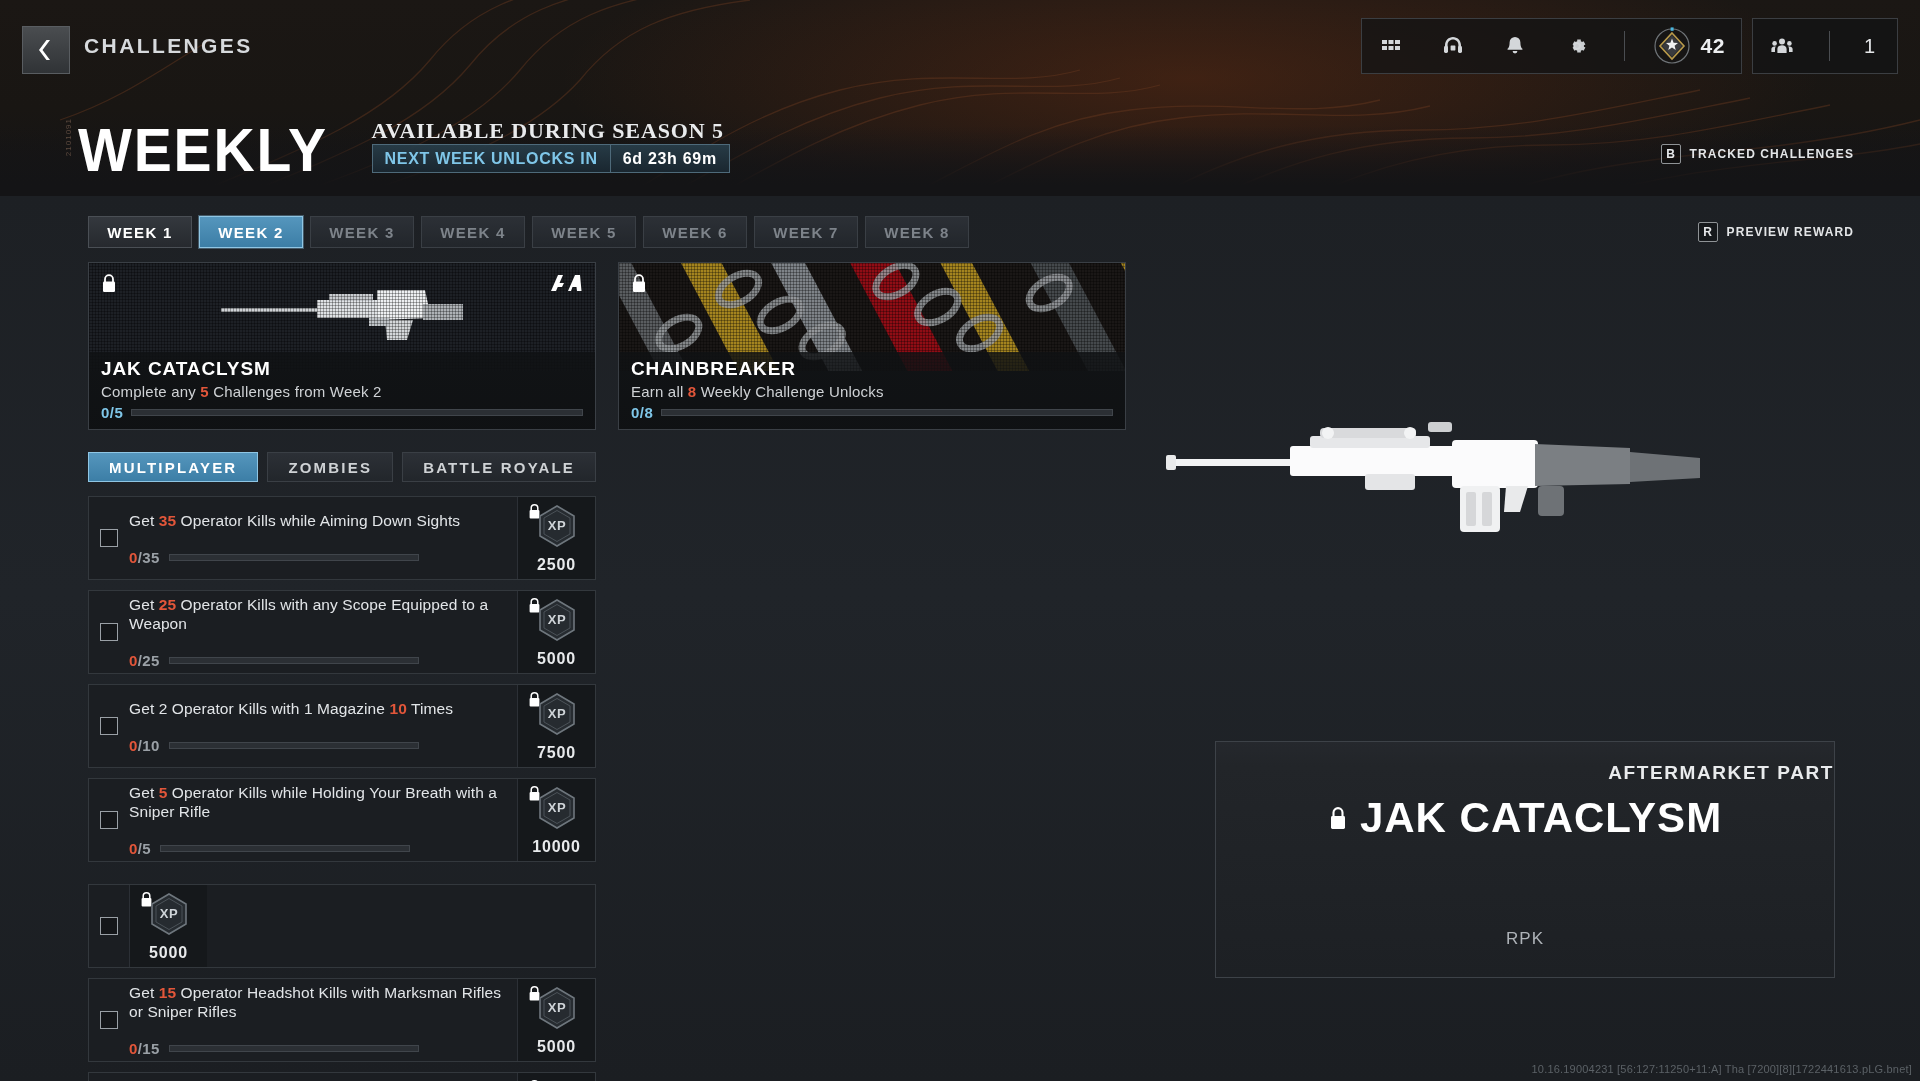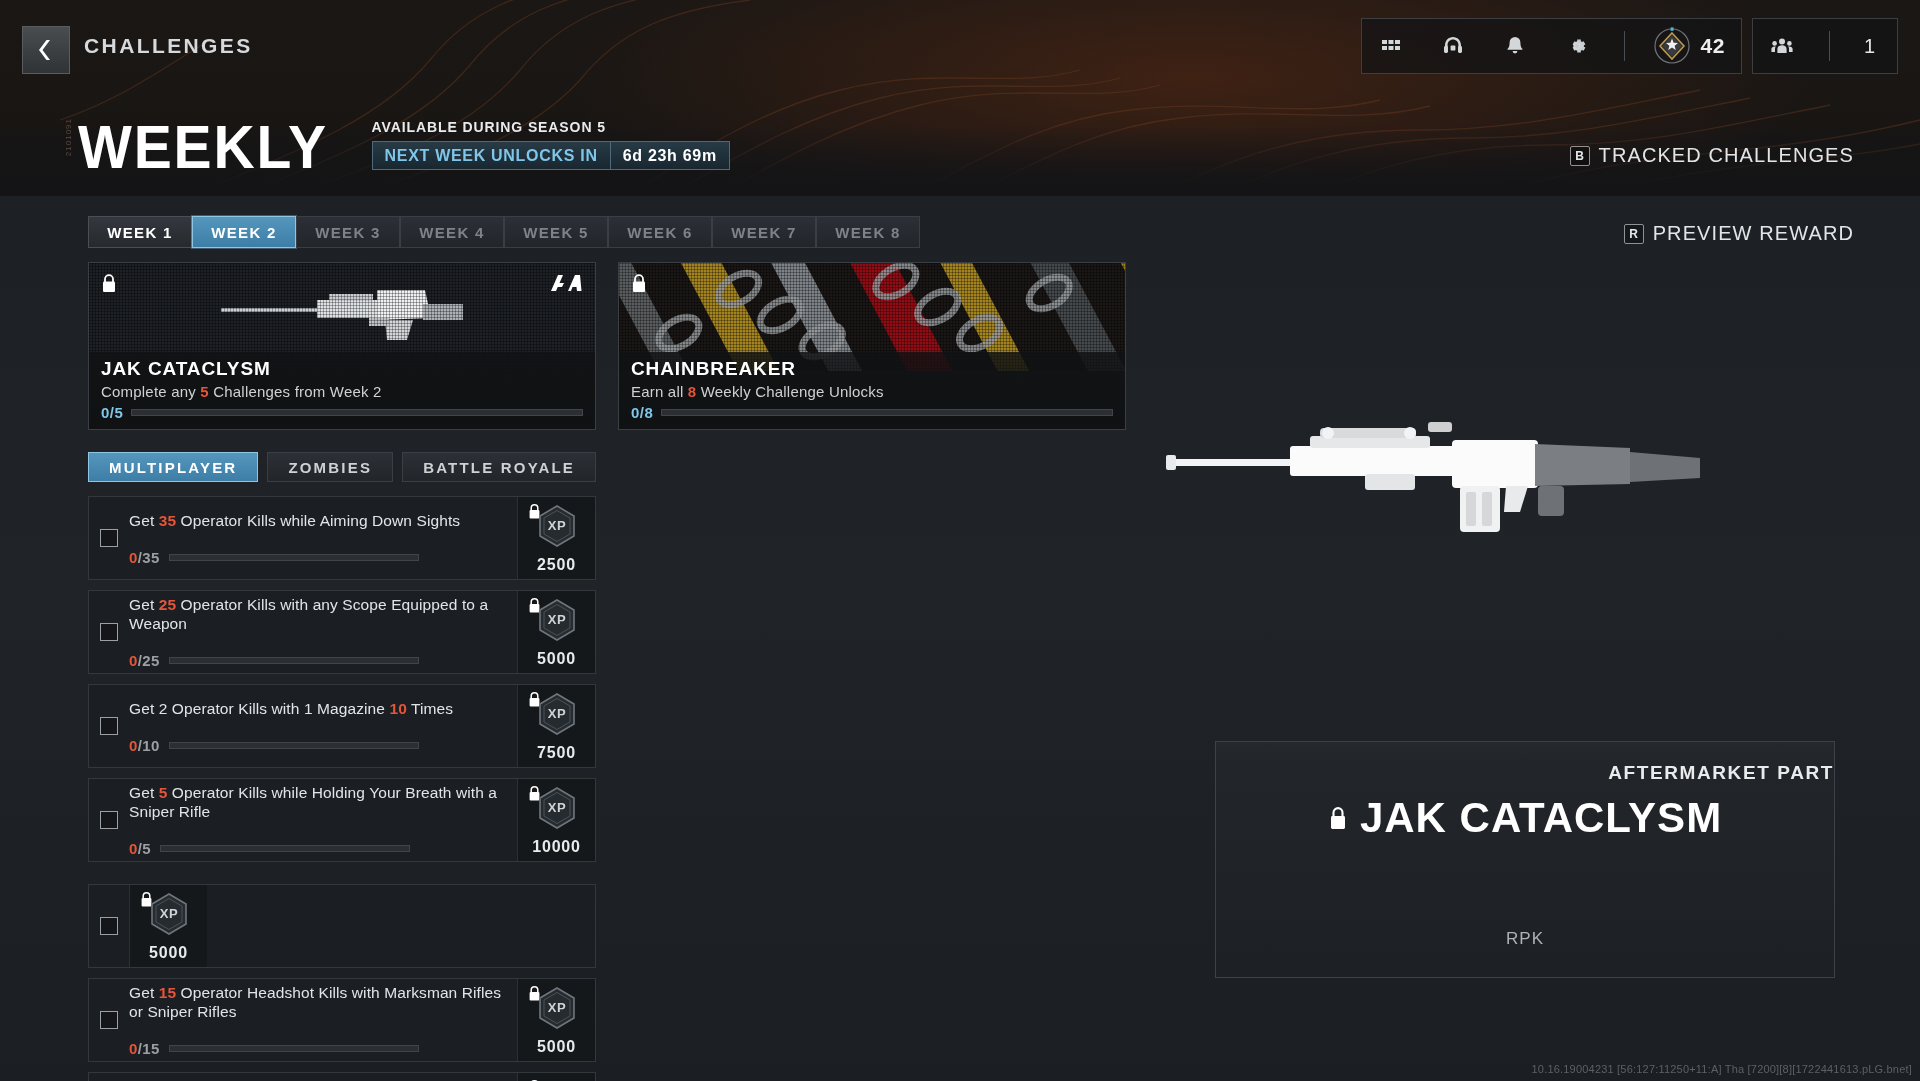--- a/index.html
+++ b/index.html
@@ -73,23 +73,22 @@
     transform: scaleX(.92); transform-origin: left bottom;
   }
   .side-code {
     position: absolute; left: 64px; top: 118px;
     writing-mode: vertical-rl; transform: rotate(180deg);
     font-size: 8px; letter-spacing: 1px; color: #5d4a3f;
     font-family: "Liberation Sans Narrow", "Liberation Sans", sans-serif;
   }
   .title-meta { padding-bottom: 6px; }
   .avail {
-    font-size: 14px; font-weight: 700; letter-spacing: .9px; color: #e9ebed; text-transform: uppercase;
-    font-family: Liberation Sans, sans-serif;
-    margin-bottom: 6px;
+    font-size: 22px; font-weight: 700; letter-spacing: .9px; color: #e9ebed; text-transform: uppercase;
+    font-family: Liberation Serif, serif;
   }
   .timer {
     display: inline-flex; align-items: stretch; height: 29px;
     border: 1px solid #4e6a7a;
     background: linear-gradient(180deg, rgba(40,62,74,.92), rgba(26,40,50,.92));
   }
   .timer-lbl {
     display: flex; align-items: center; padding: 0 12px;
     font-size: 16px; font-weight: 700; letter-spacing: .7px; color: #7fc6e8; text-transform: uppercase;
     font-family: "Liberation Sans Narrow", "Liberation Sans", sans-serif;
@@ -105,34 +104,34 @@
     position: absolute; right: 66px; top: 144px;
     display: flex; align-items: center; gap: 9px; cursor: pointer;
   }
   .keycap {
     width: 20px; height: 20px; border: 1px solid #8f9396; border-radius: 2px;
     display: flex; align-items: center; justify-content: center;
     font-size: 12px; font-weight: 700; color: #e6e8ea; background: rgba(0,0,0,.25);
     font-family: "Liberation Sans Narrow", "Liberation Sans", sans-serif;
   }
   .tracked-lbl, .preview-lbl {
-    font-size: 20px; font-weight: 400; letter-spacing: 1.1px; color: #e3e5e7; text-transform: uppercase;
+    font-size: 12px; font-weight: 700; letter-spacing: 1.1px; color: #e3e5e7; text-transform: uppercase;
     font-family: "Liberation Sans Narrow", "Liberation Sans", sans-serif;
   }
 
   
   .body-area {
     position: absolute; left: 0; top: 196px; width: 1920px; height: 885px;
     background: linear-gradient(180deg, #1d2024 0%, #202429 45%, #1b1e22 100%);
   }
 
   .preview-reward { position: absolute; right: 66px; top: 26px; display: flex; align-items: center; gap: 9px; cursor: pointer; }
 
   
-  .weektabs { position: absolute; left: 88px; top: 20px; display: flex; }
+  .weektabs { position: absolute; left: 88px; top: 20px; display: flex; gap: 7px; }
   .wtab {
     height: 32px; min-width: 104px; padding: 0 14px;
     display: flex; align-items: center; justify-content: center;
     background: linear-gradient(180deg,#2c3036,#22262b);
     border: 1px solid #3a3f45;
     font-size: 15px; font-weight: 700; letter-spacing: 1.3px; text-transform: uppercase;
     color: #7d838a; cursor: pointer;
     font-family: "Liberation Sans Narrow", "Liberation Sans", sans-serif;
   }
   .wtab.done { color: #ffffff; background: linear-gradient(180deg,#34383e,#26292e); border-color: #4a4f55; }

